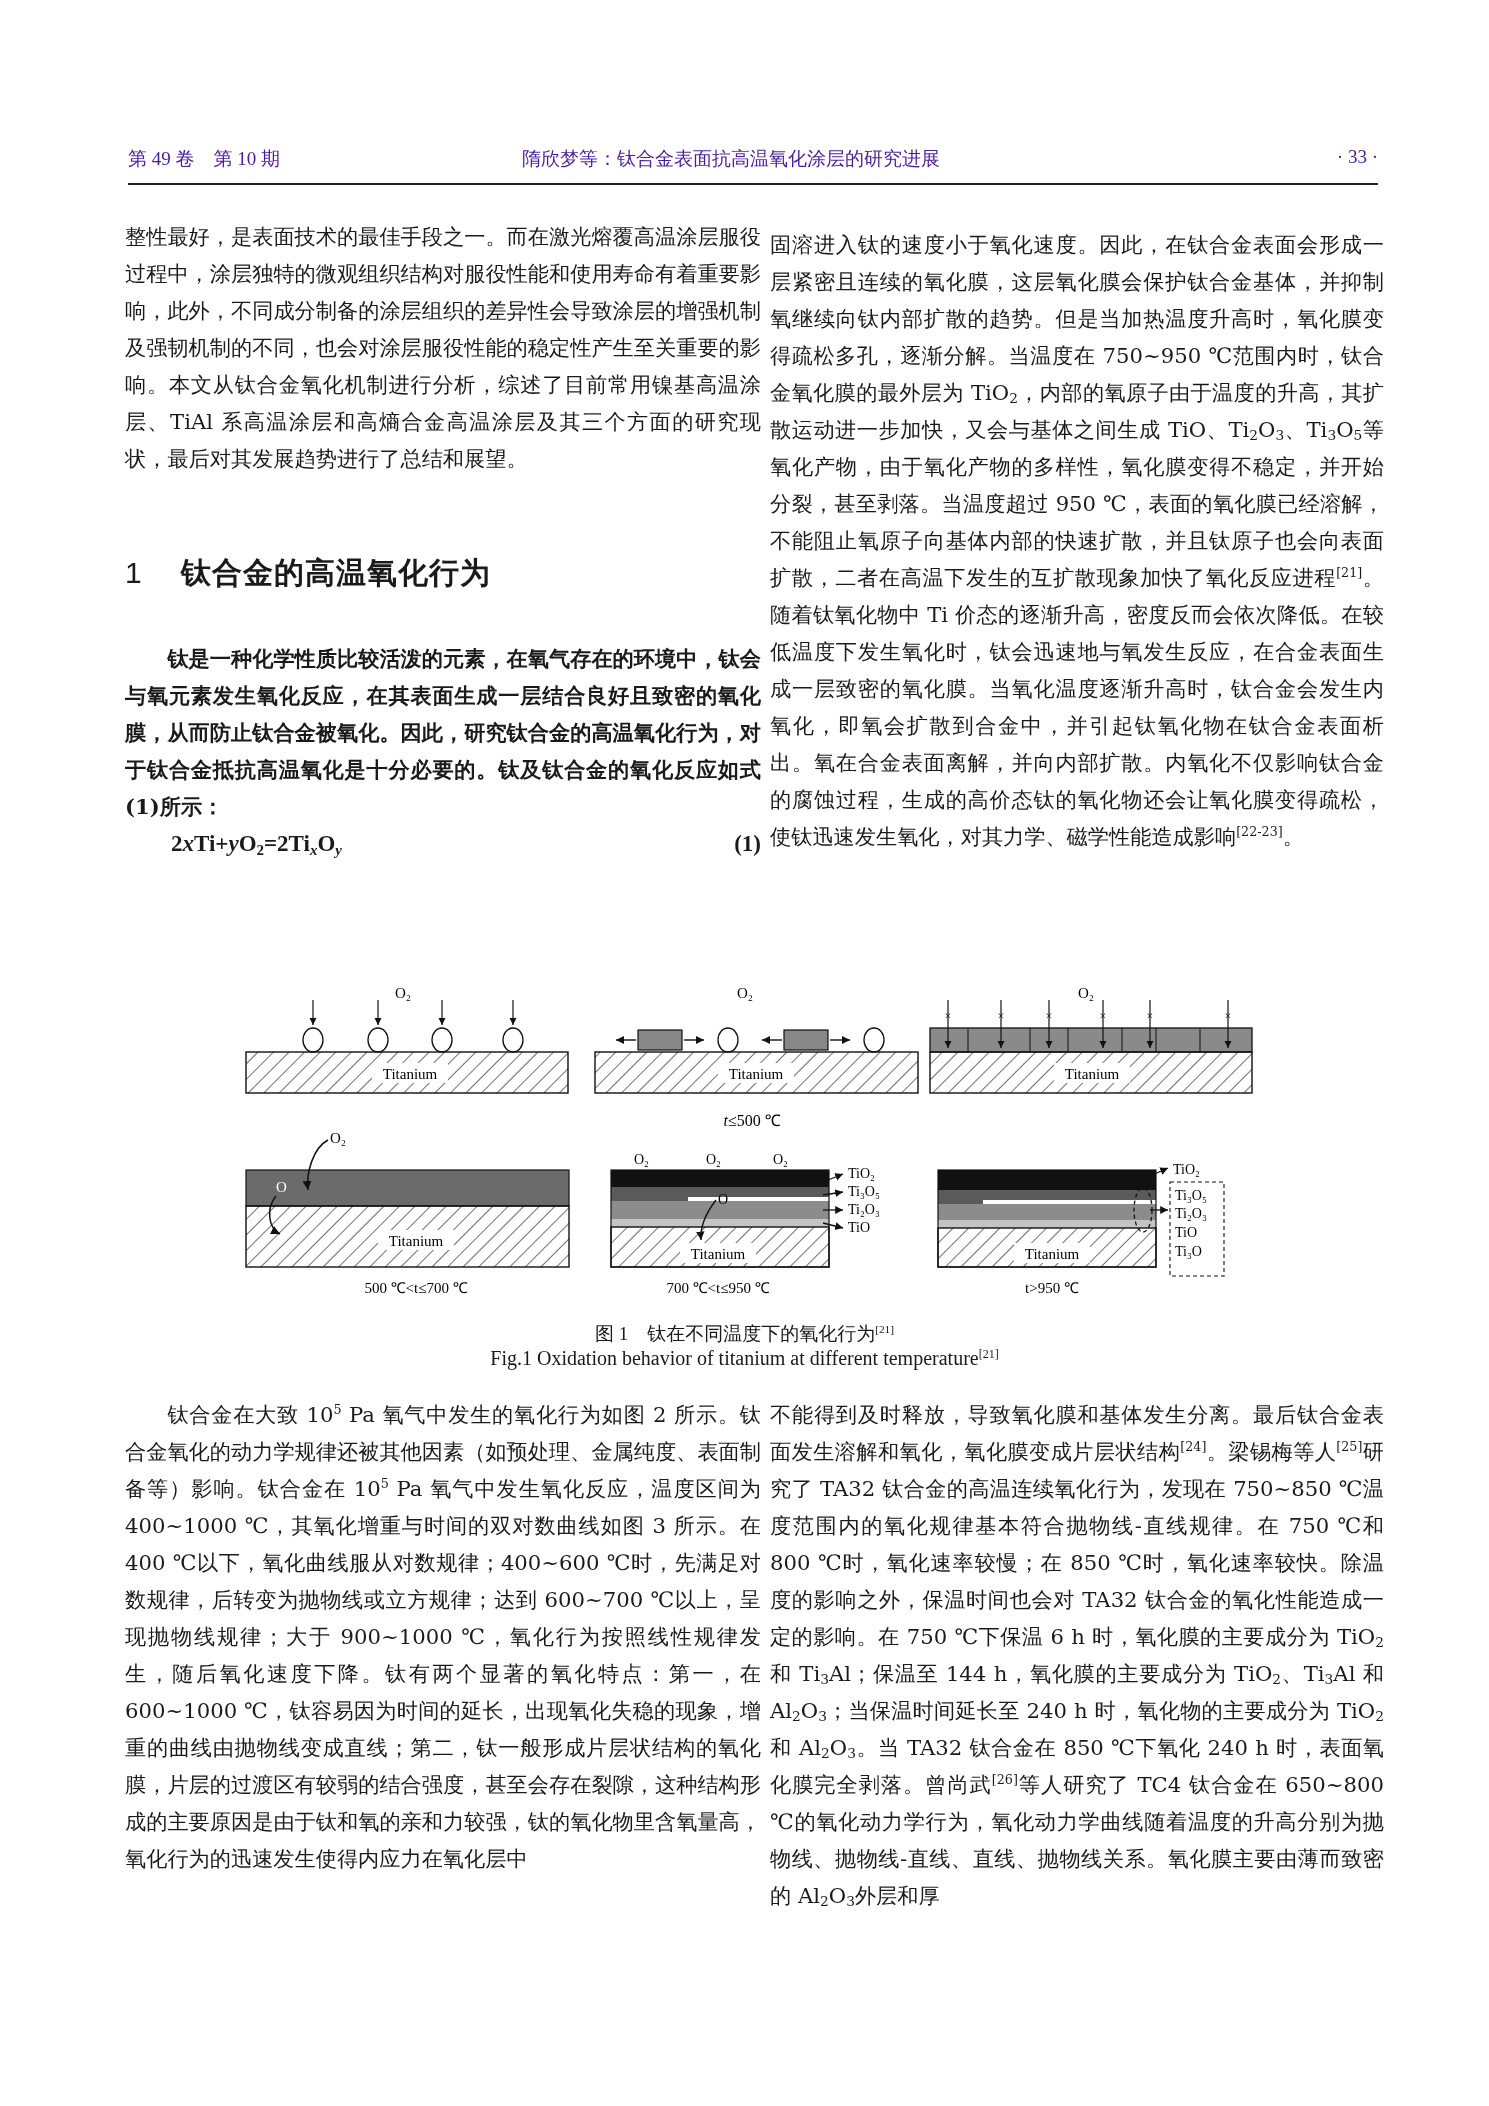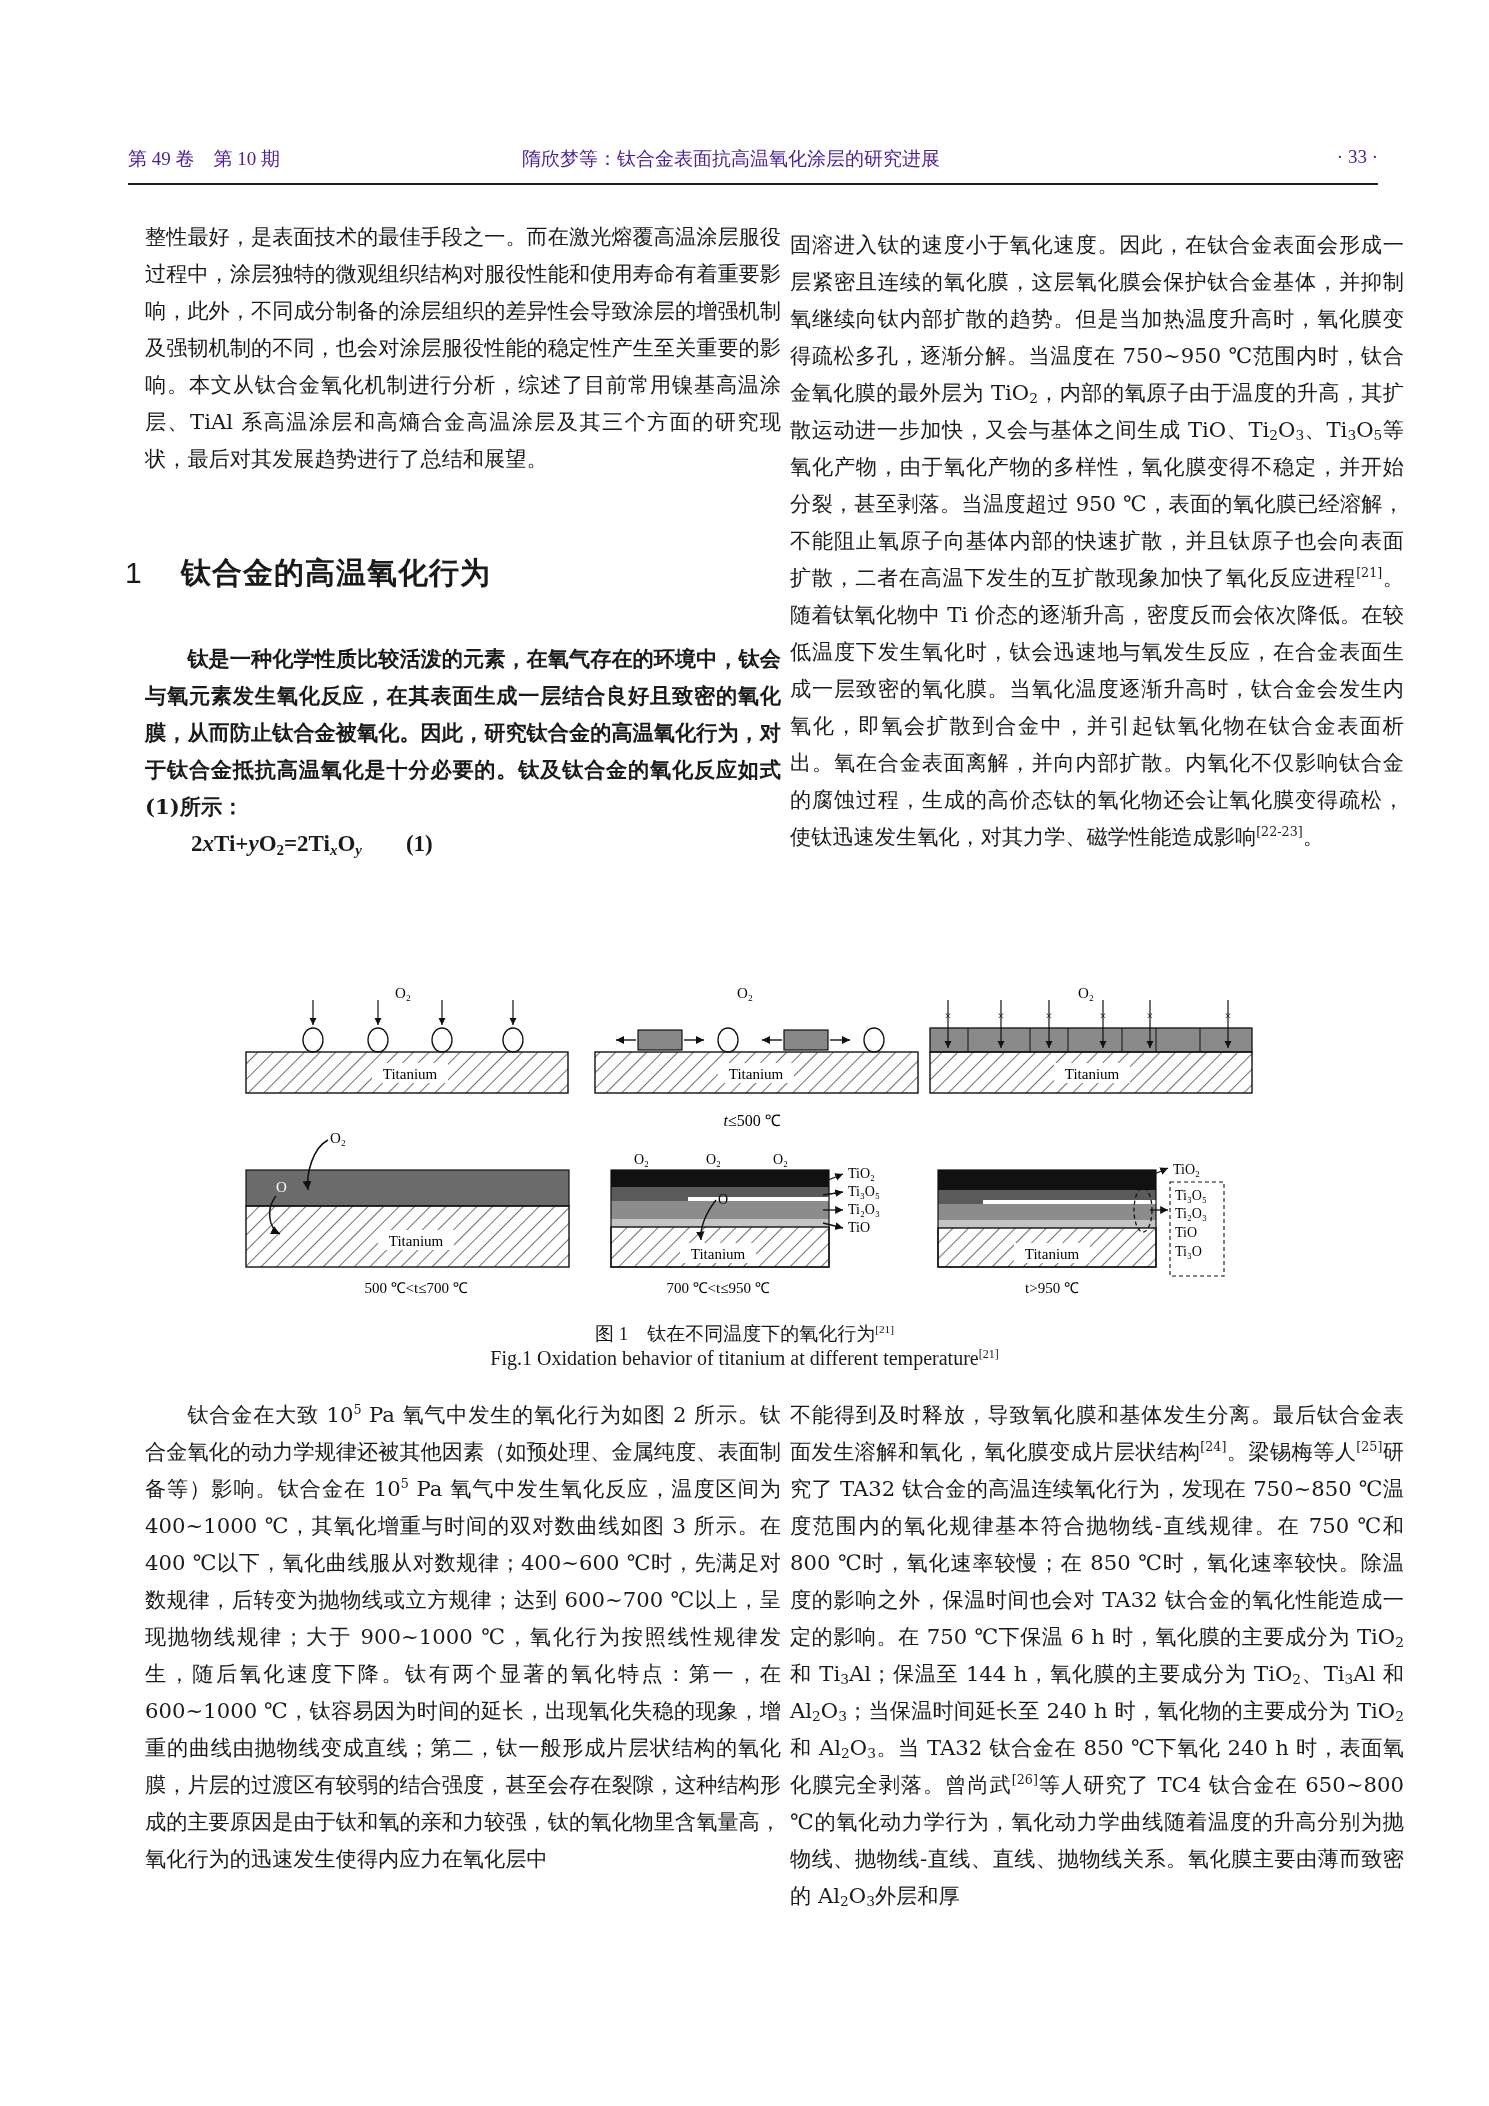--- a/index.html
+++ b/index.html
@@ -6,29 +6,29 @@
   body { width: 1489px; height: 2106px; position: relative; overflow: hidden; color: #1a1a1a;
          font-family: "DejaVu Serif", "Liberation Serif", serif; }
   .header { position: absolute; left: 128px; top: 146px; width: 1250px; height: 30px;
             font-size: 19px; font-family: "Liberation Serif", serif; color: #4c1d95; }
   .header .left { position: absolute; left: 0; top: 0; }
   .header .center { position: absolute; left: 394px; top: 0; }
   .header .right { position: absolute; right: 0; top: 0; }
   .header-rule { position: absolute; left: 128px; top: 183px; width: 1250px; height: 0;
                  border-top: 2px solid #222; }
   .col { position: absolute; width: 636px; font-size: 21.2px; line-height: 37px;
-         text-align: justify; margin-left: 20px; }
+         text-align: justify; }
   .col p { margin: 0; }
   .col p.indent { text-indent: 2em; }
   .col-left { left: 125px; }
   .col-right { left: 770px; width: 614px; }
   .section-title { position: absolute; left: 125px; top: 553px; font-size: 30px;
                    font-family: Liberation Sans, sans-serif; font-weight: bold; letter-spacing: 1px; }
   .section-title .num { display: inline-block; width: 56px; font-weight: normal; }
-  .eq-line { display: flex; justify-content: flex-start; padding-left: 2em;
+  .eq-line { display: flex; justify-content: space-between; padding-left: 2em;
              font-family: "Liberation Serif", serif; font-size: 23px; gap: 44px; }
   sup { font-size: 0.6em; vertical-align: 0.6em; line-height: 0; }
   sub { font-size: 0.65em; vertical-align: -0.25em; line-height: 0; }
   .figure { position: absolute; left: 238px; top: 978px; width: 1020px; height: 340px; }
   .fig-caption { position: absolute; left: 0; width: 1489px; text-align: center;
                  font-family: "Liberation Serif", serif; font-size: 19px; }
   .fig-caption.cn { top: 1321px; }
   .fig-caption.en { top: 1347px; font-size: 20px; }
   svg text { font-family: "Liberation Serif", serif; }
 </style>

